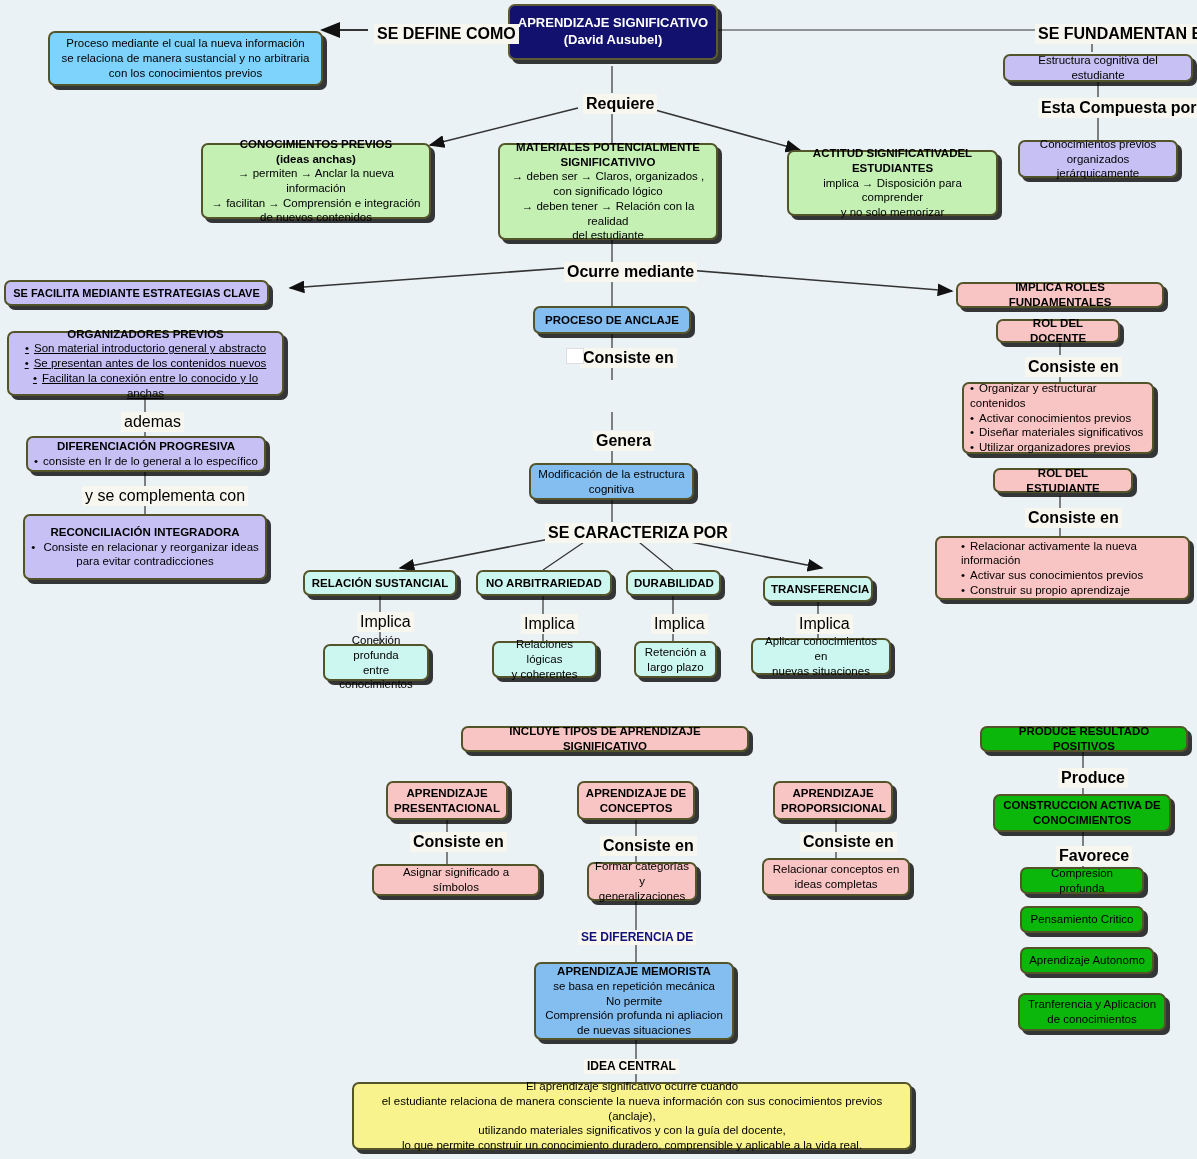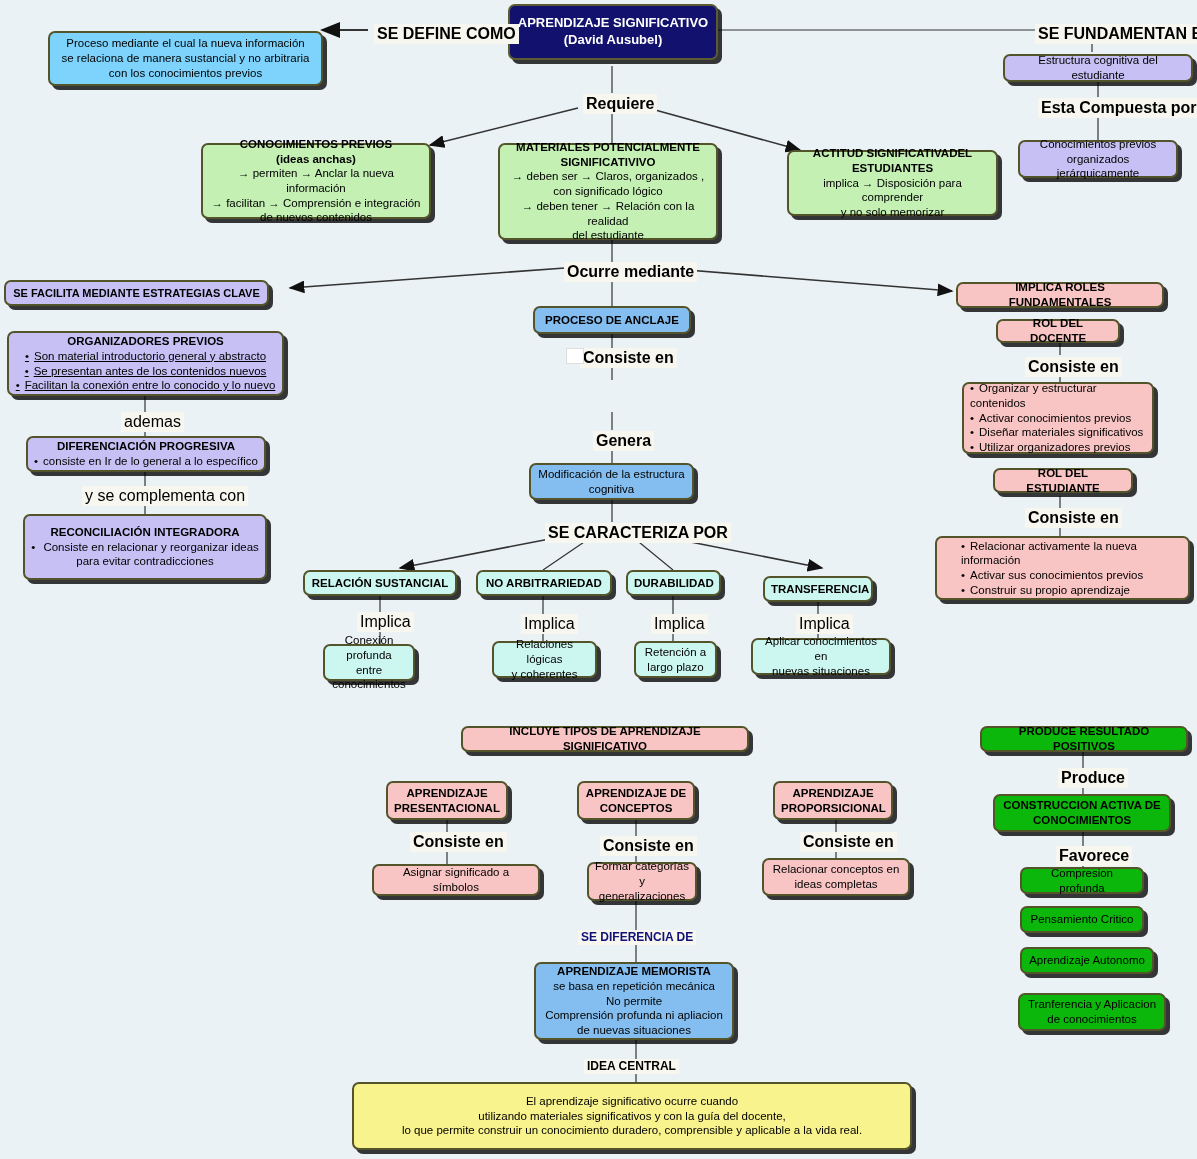--- a/index.html
+++ b/index.html
@@ -220,21 +220,21 @@
   <div class="node c-lav" style="left:4px;top:280px;width:265px;height:26px;">
     <div class="inner bold" style="font-size:11px;">SE FACILITA MEDIANTE ESTRATEGIAS CLAVE</div>
   </div>
 
   <div class="node c-lav" style="left:7px;top:331px;width:277px;height:65px;">
     <div class="inner">
       <div class="bold">ORGANIZADORES PREVIOS</div>
       <ul class="bc" style="text-align:center;text-decoration:underline;">
         <li>Son material introductorio general y abstracto</li>
         <li>Se presentan antes de los contenidos nuevos</li>
-        <li>Facilitan la conexión entre lo conocido y lo nuevo</li>
+        <li>Facilitan la conexión entre lo conocido y lo anchas</li>
       </ul>
     </div>
   </div>
 
   <div class="lbl thin" style="left:121px;top:412px;">ademas</div>
 
   <div class="node c-lav" style="left:26px;top:436px;width:240px;height:36px;">
     <div class="inner">
       <div class="bold">DIFERENCIACIÓN PROGRESIVA</div>
       <ul class="bc" style="text-align:center;">
@@ -273,21 +273,21 @@
       <div>cognitiva</div>
     </div>
   </div>
 
   <div class="lbl" style="left:545px;top:523px;">SE CARACTERIZA POR</div>
 
   <div class="node c-mint" style="left:303px;top:570px;width:154px;height:26px;">
     <div class="inner bold">RELACIÓN SUSTANCIAL</div>
   </div>
   <div class="lbl thin" style="left:357px;top:612px;">Implica</div>
-  <div class="node c-mint" style="left:323px;top:644px;width:92px;height:37px;">
+  <div class="node c-mint" style="left:323px;top:644px;width:106px;height:37px;">
     <div class="inner">
       <div>Conexión profunda</div>
       <div>entre conocimientos</div>
     </div>
   </div>
 
   <div class="node c-mint" style="left:476px;top:570px;width:136px;height:26px;">
     <div class="inner bold">NO ARBITRARIEDAD</div>
   </div>
   <div class="lbl thin" style="left:521px;top:614px;">Implica</div>
@@ -408,20 +408,21 @@
       <div>Comprensión profunda ni apliacion</div>
       <div>de nuevas situaciones</div>
     </div>
   </div>
 
   <div class="lbl" style="left:584px;top:1059px;font-size:12px;">IDEA CENTRAL</div>
 
   <div class="node c-yellow2" style="left:352px;top:1082px;width:560px;height:68px;">
     <div class="inner">
       <div>El aprendizaje significativo ocurre cuando</div>
+      <div>el estudiante relaciona de manera consciente la nueva información con sus conocimientos previos (anclaje),</div>
       <div>utilizando materiales significativos y con la guía del docente,</div>
       <div>lo que permite construir un conocimiento duradero, comprensible y aplicable a la vida real.</div>
     </div>
   </div>
 
   <div class="node c-kgreen" style="left:980px;top:726px;width:208px;height:26px;">
     <div class="inner bold">PRODUCE RESULTADO POSITIVOS</div>
   </div>
 
   <div class="lbl" style="left:1058px;top:768px;">Produce</div>

